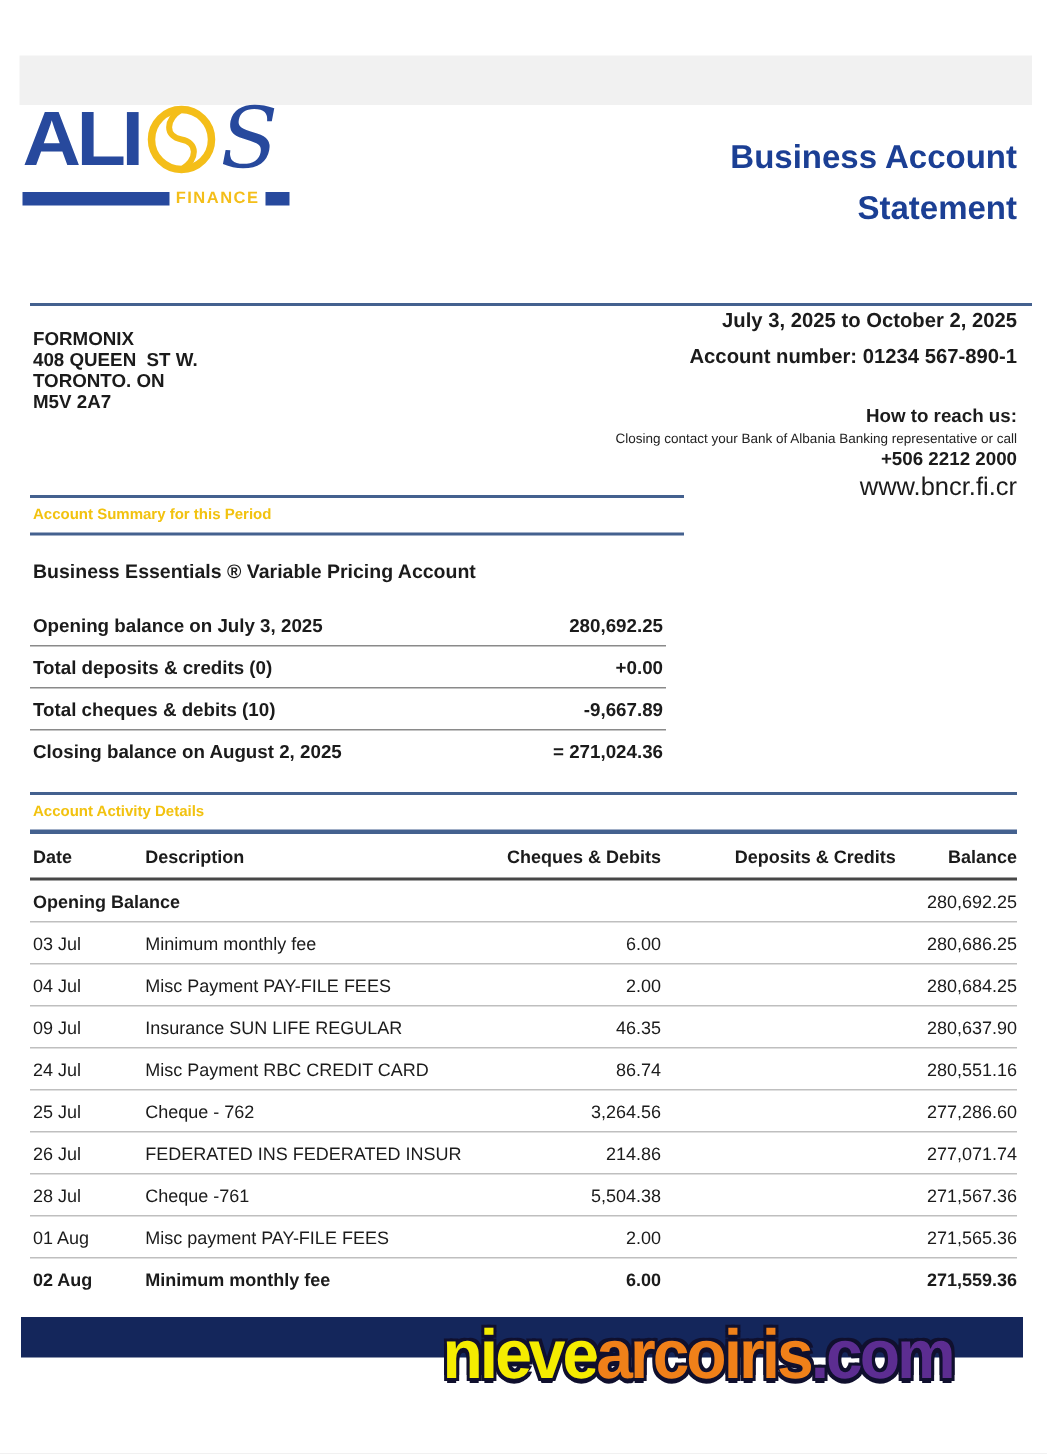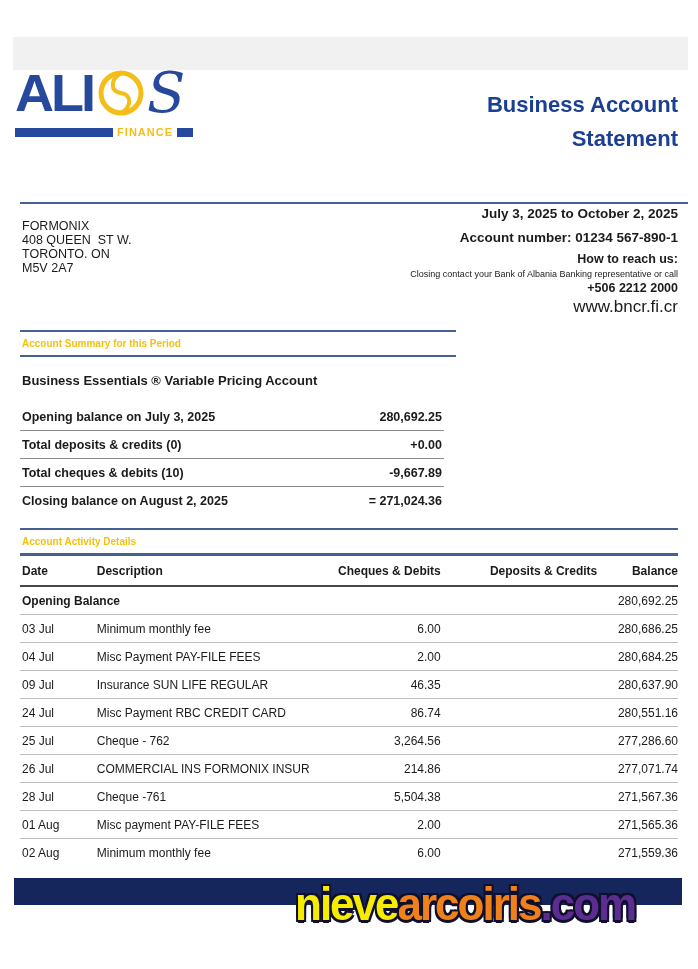--- a/index.html
+++ b/index.html
@@ -24,28 +24,28 @@
   .logo-bar.seg2{width:16px;}
   .logo-finance{color:var(--logo_yellow,#f4be19);font-weight:800;font-size:11px;letter-spacing:1px;padding:0 4px;}
 
   
   .doc-title{position:absolute;top:88px;right:20px;text-align:right;color:var(--navy_title,#1b3f94);font-weight:800;font-size:22px;line-height:34px;}
 
   
   .rule1{position:absolute;top:202px;left:20px;width:668px;height:2px;background:var(--rule_blue,#44618f);}
 
   
-  .recipient{position:absolute;top:219px;left:22px;font-weight:400;font-size:12.5px;line-height:14px;}
+  .recipient{position:absolute;top:219px;left:22px;font-weight:700;font-size:12.5px;line-height:14px;}
   .recipient div{white-space:pre;}
 
   
   .meta{position:absolute;top:206px;right:20px;text-align:right;}
   .period{font-weight:700;font-size:13.5px;}
   .acct{font-weight:700;font-size:13.5px;margin-top:9px;}
-  .reach-head{font-weight:700;font-size:12.5px;margin-top:7px;}
+  .reach-head{font-weight:700;font-size:12.5px;margin-top:25px;}
   .reach-line{font-size:9px;color:#222;margin-top:3px;}
   .reach-phone{font-weight:700;font-size:12.5px;margin-top:2px;}
   .reach-web{font-size:17px;margin-top:2px;}
 
   
   .summary{position:absolute;top:330px;left:20px;width:436px;}
   .sec-head{border-top:2px solid var(--rule_blue,#44618f);border-bottom:2px solid var(--rule_blue,#44618f);
     padding:6px 2px;color:var(--gold,#f2c20f);font-weight:800;font-size:10px;}
   .product{margin-top:16px;font-weight:700;font-size:13px;padding-left:2px;}
   .sum-rows{margin-top:15px;width:424px;}
@@ -53,21 +53,21 @@
     padding:7px 2px 6px;border-bottom:1px solid #8a8a8a;font-weight:700;font-size:12.5px;}
   .sum-row:last-child{border-bottom:none;}
 
   
   .activity{position:absolute;top:528px;left:20px;width:658px;}
   .activity .sec-head{border-bottom:3px solid var(--rule_blue,#44618f);}
   .t-head{display:flex;align-items:baseline;padding:8px 0 7px;border-bottom:2px solid #474747;
     font-weight:700;font-size:12px;}
   .t-row{display:flex;align-items:baseline;padding:7px 0 6px;border-bottom:1px solid var(--row_line,#bfbfbf);
     font-size:12px;}
-  .t-row:last-child{border-bottom:none;}
+  .t-row:last-child{border-bottom:none;font-weight:bold;}
   .c-date{width:75px;padding-left:2px;}
   .c-desc{width:235px;}
   .c-debit{width:110px;text-align:right;white-space:nowrap;}
   .c-credit{width:157px;text-align:right;white-space:nowrap;}
   .c-balance{width:81px;text-align:right;white-space:nowrap;}
   .opening-label{width:320px;font-weight:700;padding-left:2px;}
   .opening-fill{width:257px;}
 
   
   .footer-bar{position:absolute;top:878px;left:14px;width:668px;height:27px;background:var(--footer_navy,#14265b);}
@@ -192,21 +192,21 @@
         </div>
         <div class="t-row">
           <span class="c-date">25 Jul</span>
           <span class="c-desc">Cheque - 762</span>
           <span class="c-debit">3,264.56</span>
           <span class="c-credit"></span>
           <span class="c-balance">277,286.60</span>
         </div>
         <div class="t-row">
           <span class="c-date">26 Jul</span>
-          <span class="c-desc">COMMERCIAL INS FORMONIX INSUR</span>
+          <span class="c-desc">FEDERATED INS FEDERATED INSUR</span>
           <span class="c-debit">214.86</span>
           <span class="c-credit"></span>
           <span class="c-balance">277,071.74</span>
         </div>
         <div class="t-row">
           <span class="c-date">28 Jul</span>
           <span class="c-desc">Cheque -761</span>
           <span class="c-debit">5,504.38</span>
           <span class="c-credit"></span>
           <span class="c-balance">271,567.36</span>

